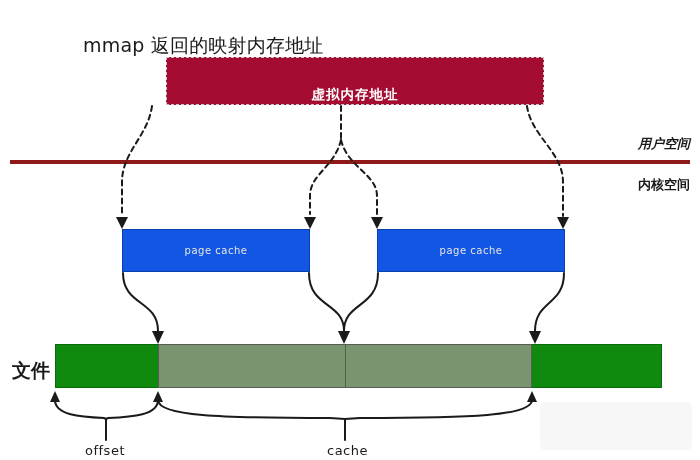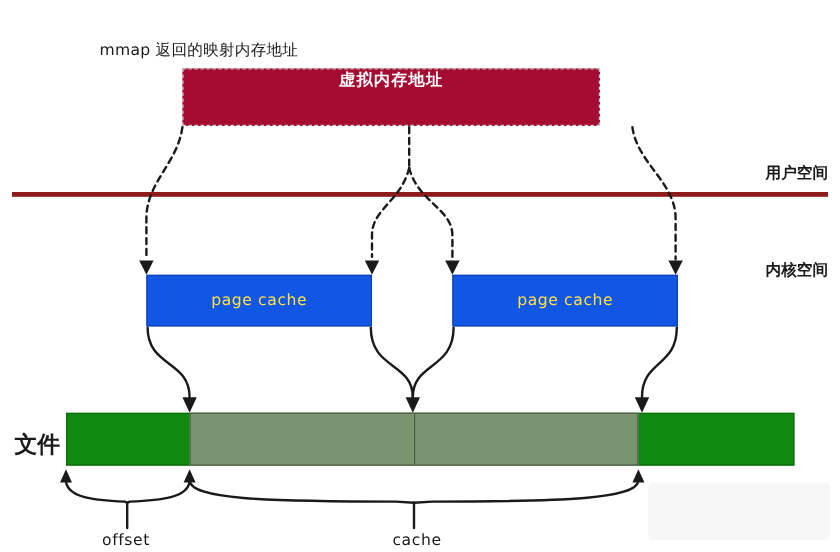--- a/index.html
+++ b/index.html
@@ -1,38 +1,38 @@
 <!DOCTYPE html>
 <html><head>
 <meta charset="utf-8">
 <style>
   html,body{margin:0;padding:0;background:#ffffff;}
   .stage{
     position:relative;width:700px;height:460px;background:#ffffff;overflow:hidden;
     font-family:"DejaVu Sans","Liberation Sans",sans-serif;color:#1a1a1a;
   }
   .abs{position:absolute;}
-  .title-label{left:83px;top:33px;font-size:13px;font-weight:500;letter-spacing:0.2px;}
+  .title-label{left:83px;top:33px;font-size:19px;font-weight:500;letter-spacing:0.2px;}
   .vm-box{
-    left:152px;top:57px;width:348px;height:48px;background:#a40c32;
+    left:166px;top:57px;width:378px;height:48px;background:#a40c32;
     border:1px dashed #c9c9c9;box-sizing:border-box;
-    display:flex;align-items:flex-start;justify-content:center;
+    display:flex;align-items:flex-end;justify-content:center;
   }
   .vm-box span{color:#ffffff;font-size:13.5px;font-weight:bold;letter-spacing:1px;}
   .space-label{right:10px;font-size:13px;font-weight:bold;}
-  .user-space{top:135px;}
-  .kernel-space{top:176px;margin-top:40px;}
+  .user-space{top:135px;font-style:italic;}
+  .kernel-space{top:176px;}
   .separator{left:10px;top:160px;width:680px;height:4px;background:#8e1a1a;}
   .pc-box{
     top:229px;width:188px;height:43px;background:#1157e3;border:1px solid #0b3fae;
     box-sizing:border-box;display:flex;align-items:center;justify-content:center;
   }
   .pc-left{left:122px;}
   .pc-right{left:377px;}
-  .pc-box span{color:#fde047;font-size:13px;letter-spacing:0.5px;}
+  .pc-box span{color:#e5e5e5;font-size:10px;letter-spacing:0.5px;}
   .file-bar{
     left:55px;top:344px;width:607px;height:44px;background:#0f8a0f;
     border:1px solid #0b6b0b;box-sizing:border-box;
   }
   .mapped-region{
     left:158px;top:344px;width:374px;height:44px;background:#7b9470;
     border:1px solid #565f52;box-sizing:border-box;
   }
   .mapped-divider{left:345px;top:345px;width:1px;height:42px;background:#4f6049;}
   .file-label{left:12px;top:358px;font-size:19px;font-weight:bold;}

